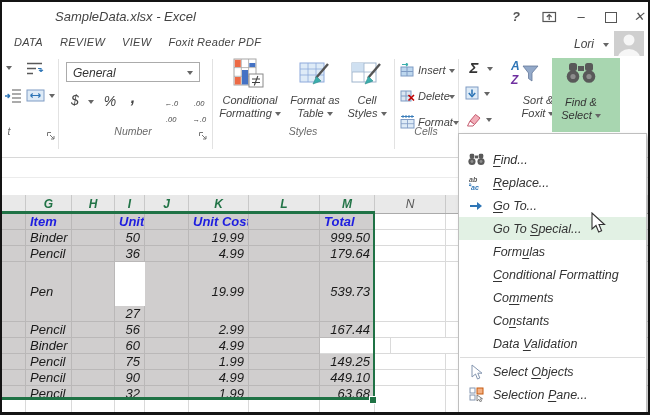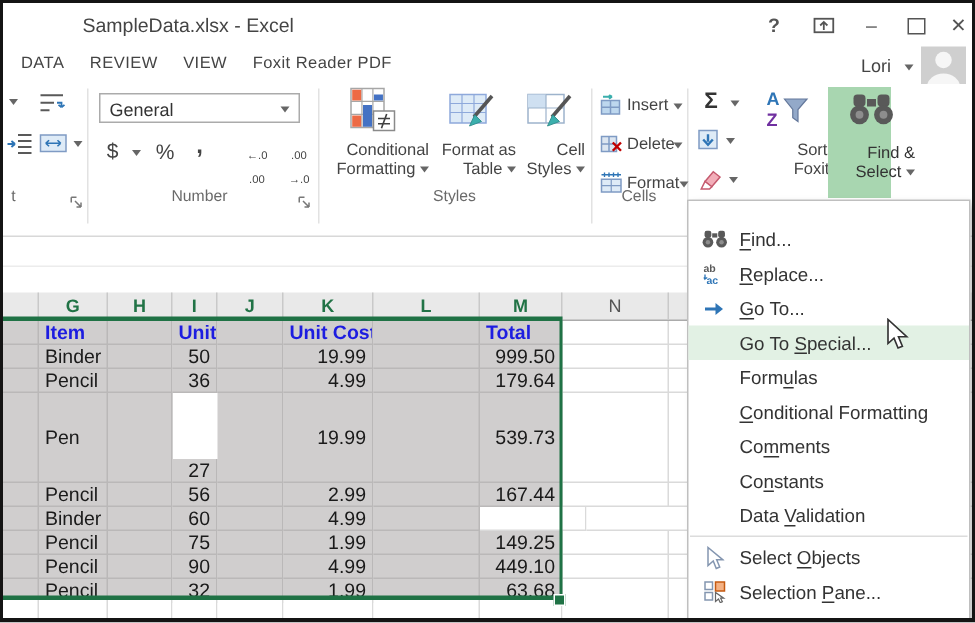--- a/index.html
+++ b/index.html
@@ -1,18 +1,18 @@
 <!DOCTYPE html>
 <html><head>
 <meta charset="utf-8">
 <style>
   html,body{margin:0;padding:0;background:#fff;}
   .screen{position:relative;width:650px;height:415px;box-sizing:border-box;
     border:2px solid #141414;border-bottom-width:3px;background:#fff;
-    font-family:"Liberation Sans",sans-serif;overflow:hidden;color:#444;}
+    font-family:"Liberation Sans",sans-serif;overflow:hidden;color:#444;font-style:italic;}
   .abs{position:absolute;}
   .caret{display:inline-block;width:0;height:0;border-left:3.5px solid transparent;
     border-right:3.5px solid transparent;border-top:4px solid #666;vertical-align:middle;}
   
   .titlebar{left:0;top:0;right:0;height:28px;}
   .wtitle{position:absolute;left:53px;top:7px;font-size:13px;color:#444;}
   .wc{position:absolute;top:7px;font-size:13px;color:#555;text-align:center;width:18px;cursor:default;}
   
   .tabrow{left:0;top:28px;right:0;height:26px;}
   .tabs{position:absolute;left:12px;top:6px;display:flex;}
@@ -21,24 +21,24 @@
   .avatar{position:absolute;left:612px;top:1px;width:30px;height:25px;background:#cfcfcf;overflow:hidden;}
   
   .ribbon{left:0;top:54px;right:0;height:101px;border-bottom:1px solid #d8d8d8;background:#fff;}
   .vsep{position:absolute;top:3px;height:90px;width:1px;background:#e2e2e2;}
   .glabel{position:absolute;top:69px;font-size:10.5px;color:#6a6a6a;text-align:center;}
   .launcher{position:absolute;top:71px;}
   .rbtn{position:absolute;font-size:13px;color:#444;text-align:center;}
   .fmtbox{position:absolute;left:64px;top:6px;width:134px;height:20px;border:1px solid #ababab;
     font-size:12px;color:#333;line-height:20px;padding-left:6px;box-sizing:border-box;}
   .fmtbox .caret{position:absolute;right:6px;top:8px;}
-  .twoline{position:absolute;font-size:11px;color:#444;text-align:right;line-height:13px;}
+  .twoline{position:absolute;font-size:11px;color:#444;text-align:center;line-height:13px;}
   .minitxt{position:absolute;font-size:7.5px;line-height:8px;color:#444;text-align:center;white-space:pre;}
   .cellrow{position:absolute;font-size:11px;color:#444;}
-  .findsel{position:absolute;left:550px;top:2px;width:42px;height:74px;background:#a8d6b0;}
+  .findsel{position:absolute;left:550px;top:2px;width:68px;height:74px;background:#a8d6b0;}
   
   .fs1{left:0;top:156px;right:0;height:19px;background:#fff;border-bottom:1px solid #ececec;}
   .fs2{left:0;top:176px;right:0;height:17px;background:#fff;}
   
   .colheads{left:0;top:193px;width:650px;height:19px;display:flex;box-sizing:border-box;
     background:#e9e9e9;border-bottom:1px solid #ababab;}
   .colhead{box-sizing:border-box;border-right:1px solid #c9c9c9;font-size:12px;text-align:center;
     line-height:18px;color:#555;}
   .colhead.sel{color:#217346;font-weight:bold;}
   .grid{left:0;top:212px;width:650px;height:185px;display:flex;flex-direction:column;}

